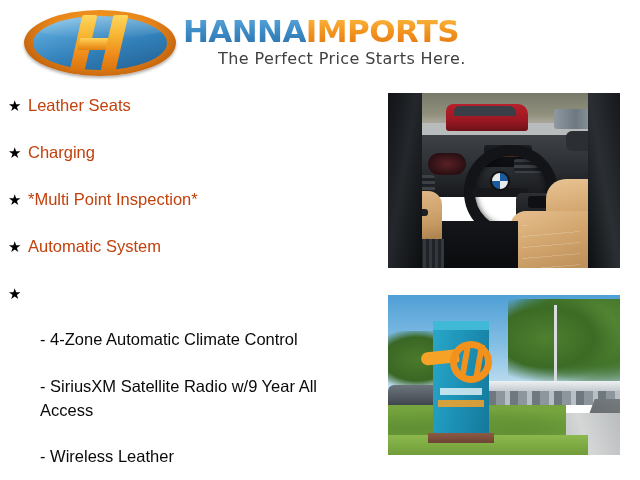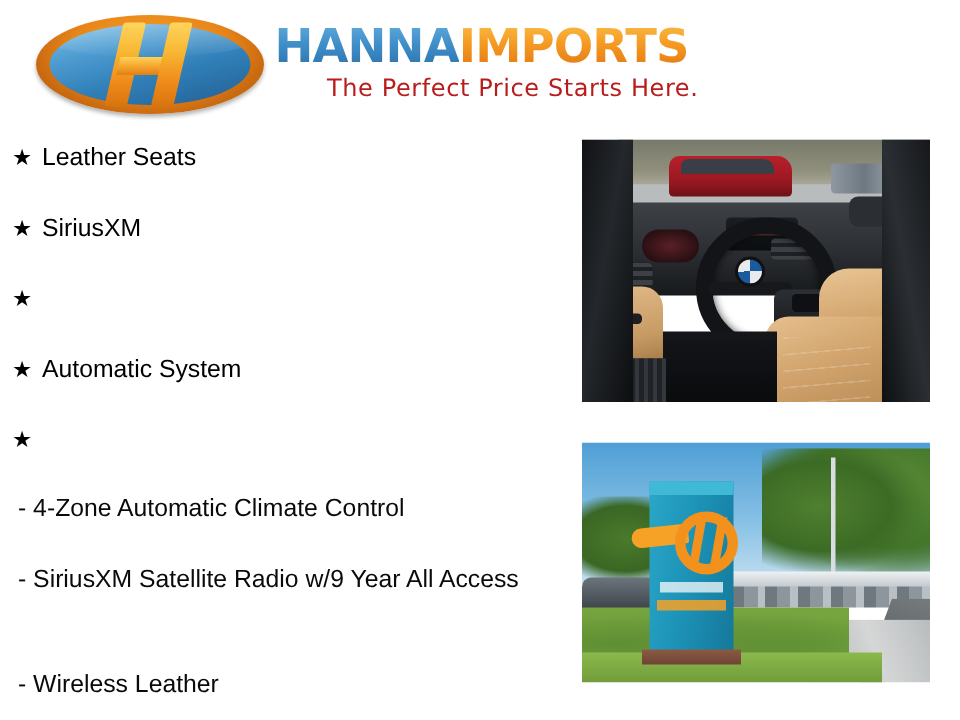--- a/index.html
+++ b/index.html
@@ -109,21 +109,21 @@
     margin-top: 18px;
     -webkit-text-fill-color: transparent;
   }
   #logo-tagline {
     position: absolute;
     left: 218px;
     top: 49px;
     font-family: "DejaVu Sans", sans-serif;
     font-size: 16px;
     font-weight: 400;
-    color: #b91c1c;
+    color: #404040;
     letter-spacing: 0.4px;
     white-space: nowrap;
   }
 
   
   #feature-list {
     position: absolute;
     left: 0;
     top: 92px;
     width: 380px;
@@ -141,26 +141,26 @@
     font-size: 15px;
     line-height: 20px;
     color: #000;
   }
   .feature-row .label {
     position: absolute;
     left: 28px;
     top: 1px;
     font-size: 16.5px;
     line-height: 24px;
-    color: #000000;
+    color: #c2410c;
     white-space: nowrap;
   }
   .sub-row {
     position: relative;
-    padding-left: 12px;
+    padding-left: 40px;
     box-sizing: border-box;
     width: 372px;
   }
   .sub-row .sub-label {
     font-size: 16.5px;
     line-height: 24px;
     color: #0a0a0a;
   }
   .sub-h47 { height: 47px; }
   .sub-h70 { height: 70px; }
@@ -429,25 +429,26 @@
 
 <div id="feature-list">
 
   <div class="feature-row">
     <span class="bullet">★</span>
     <span class="label">Leather Seats</span>
   </div>
 
   <div class="feature-row">
     <span class="bullet">★</span>
-    <span class="label">SiriusXM</span>
+    <span class="label">Charging</span>
   </div>
 
   <div class="feature-row">
     <span class="bullet">★</span>
+    <span class="label">*Multi Point Inspection*</span>
   </div>
 
   <div class="feature-row">
     <span class="bullet">★</span>
     <span class="label">Automatic System</span>
   </div>
 
   <div class="feature-row">
     <span class="bullet">★</span>
   </div>

